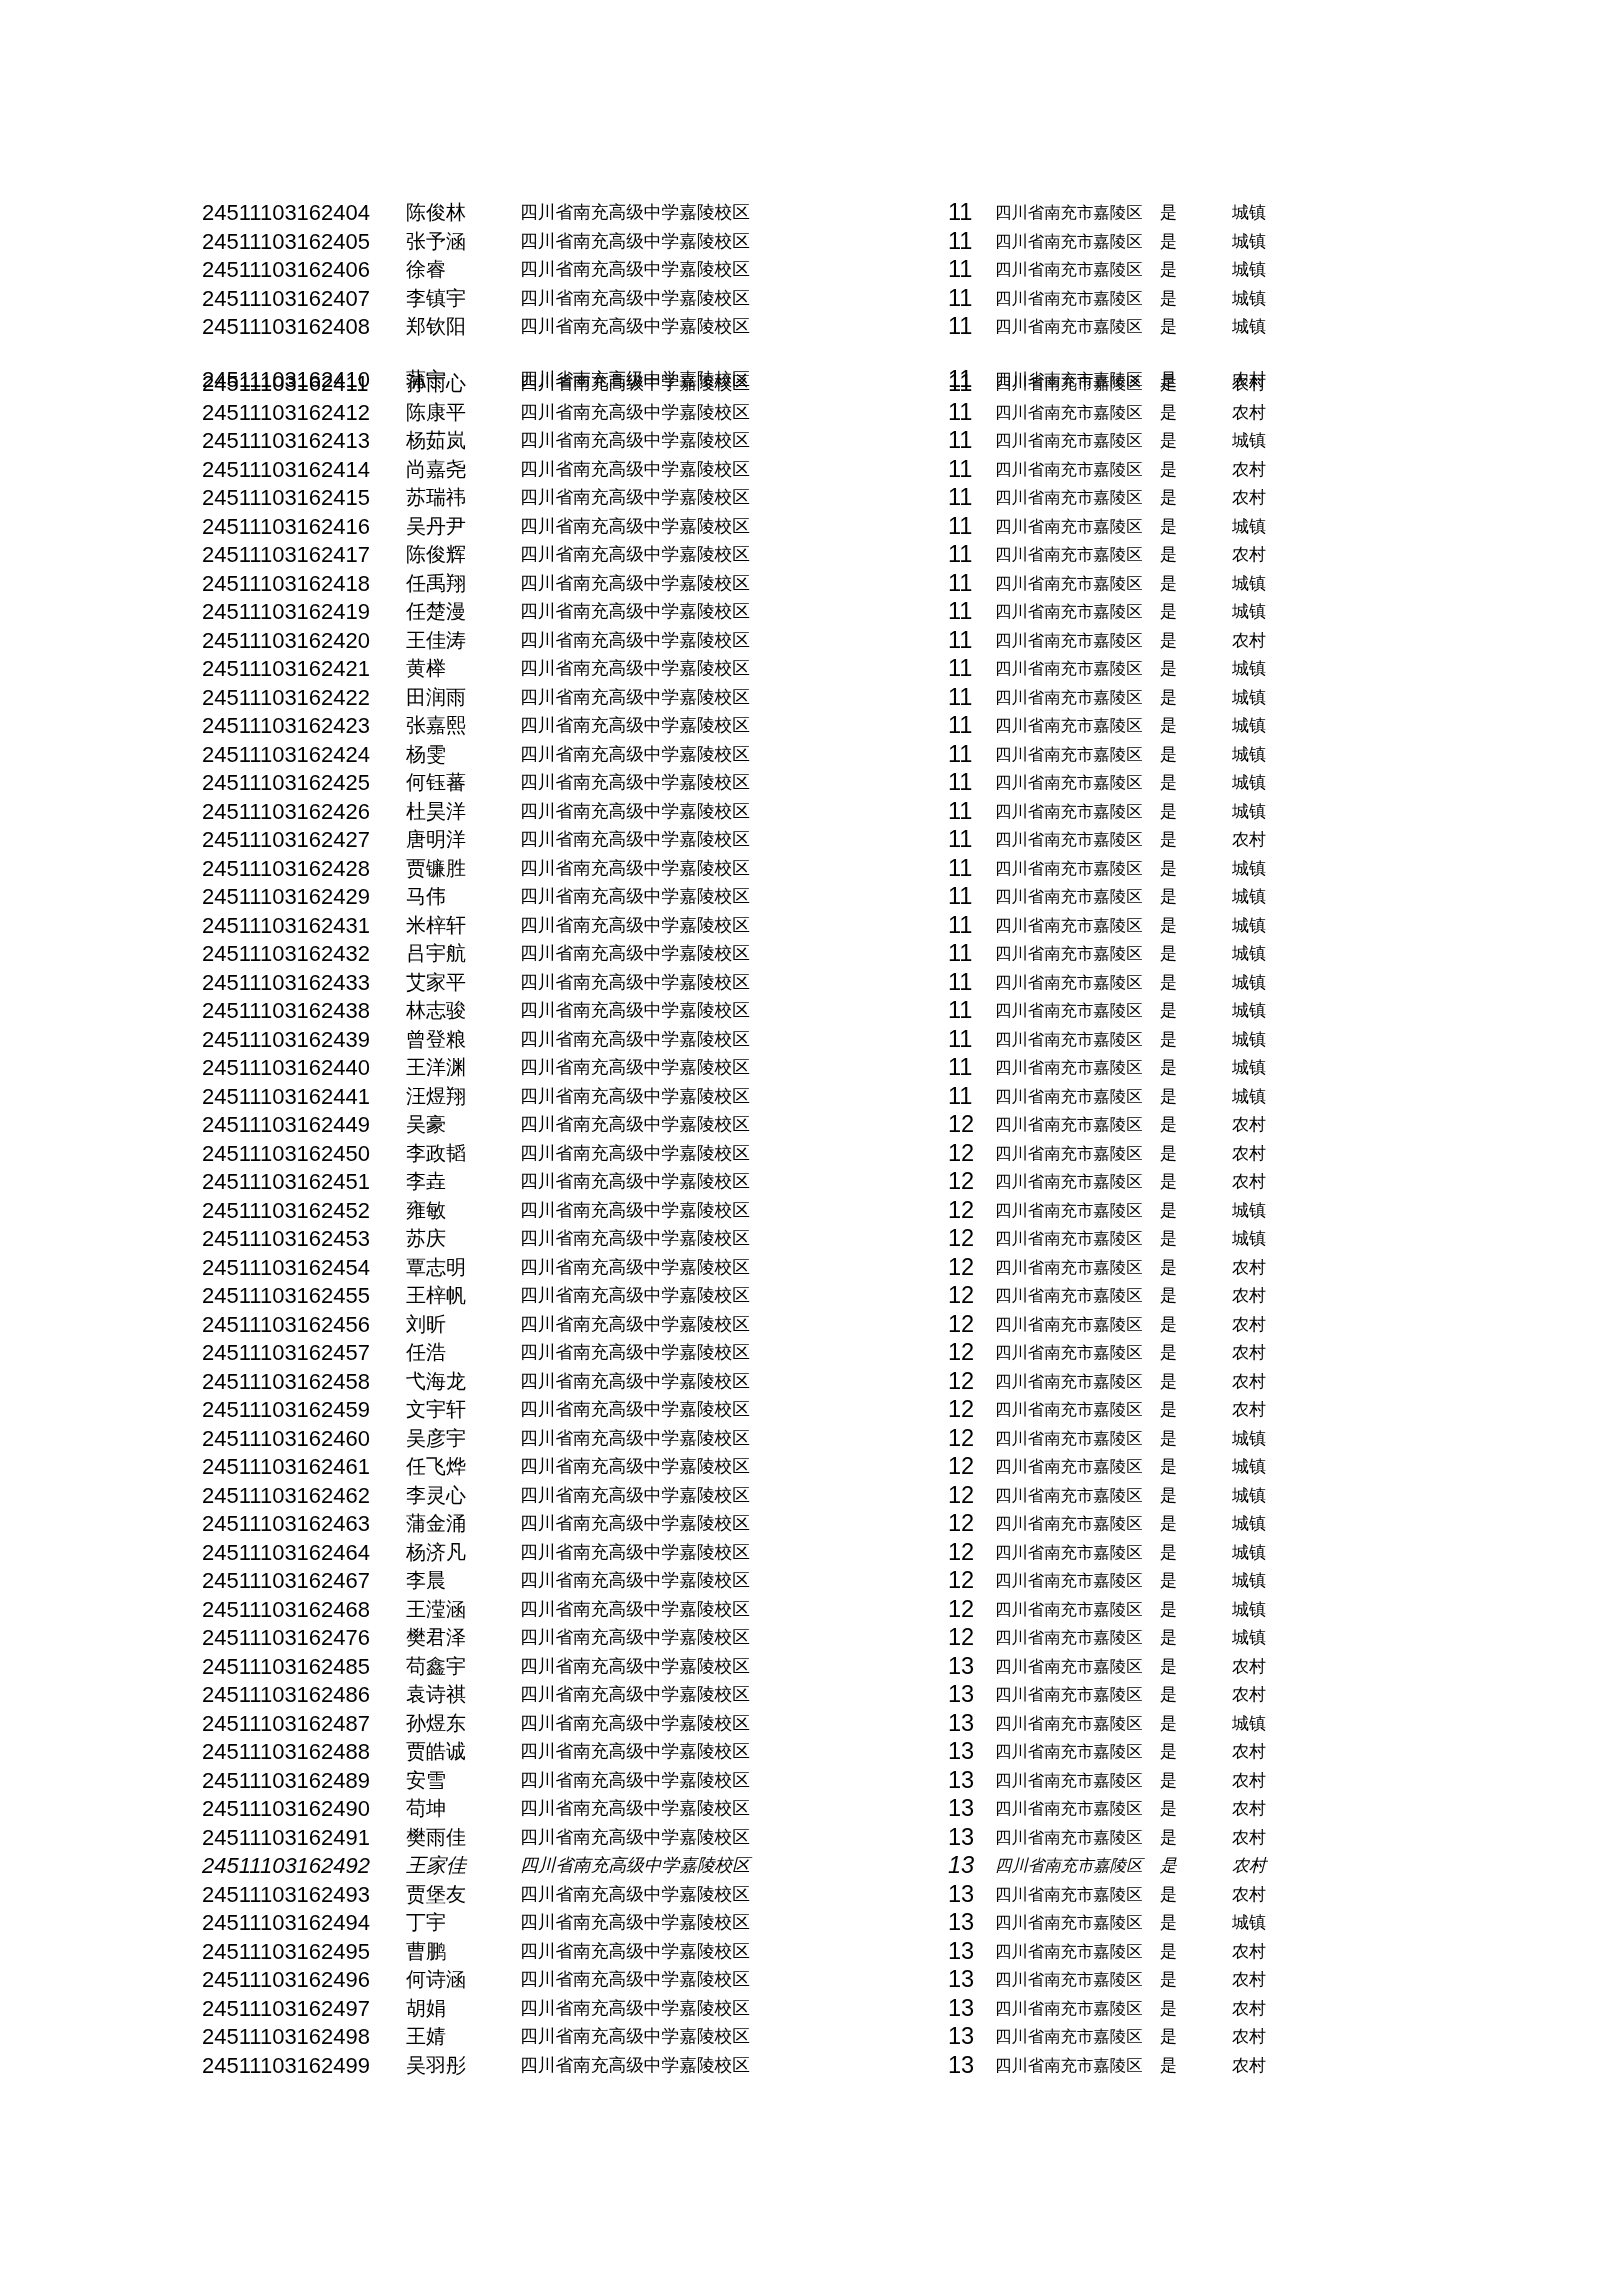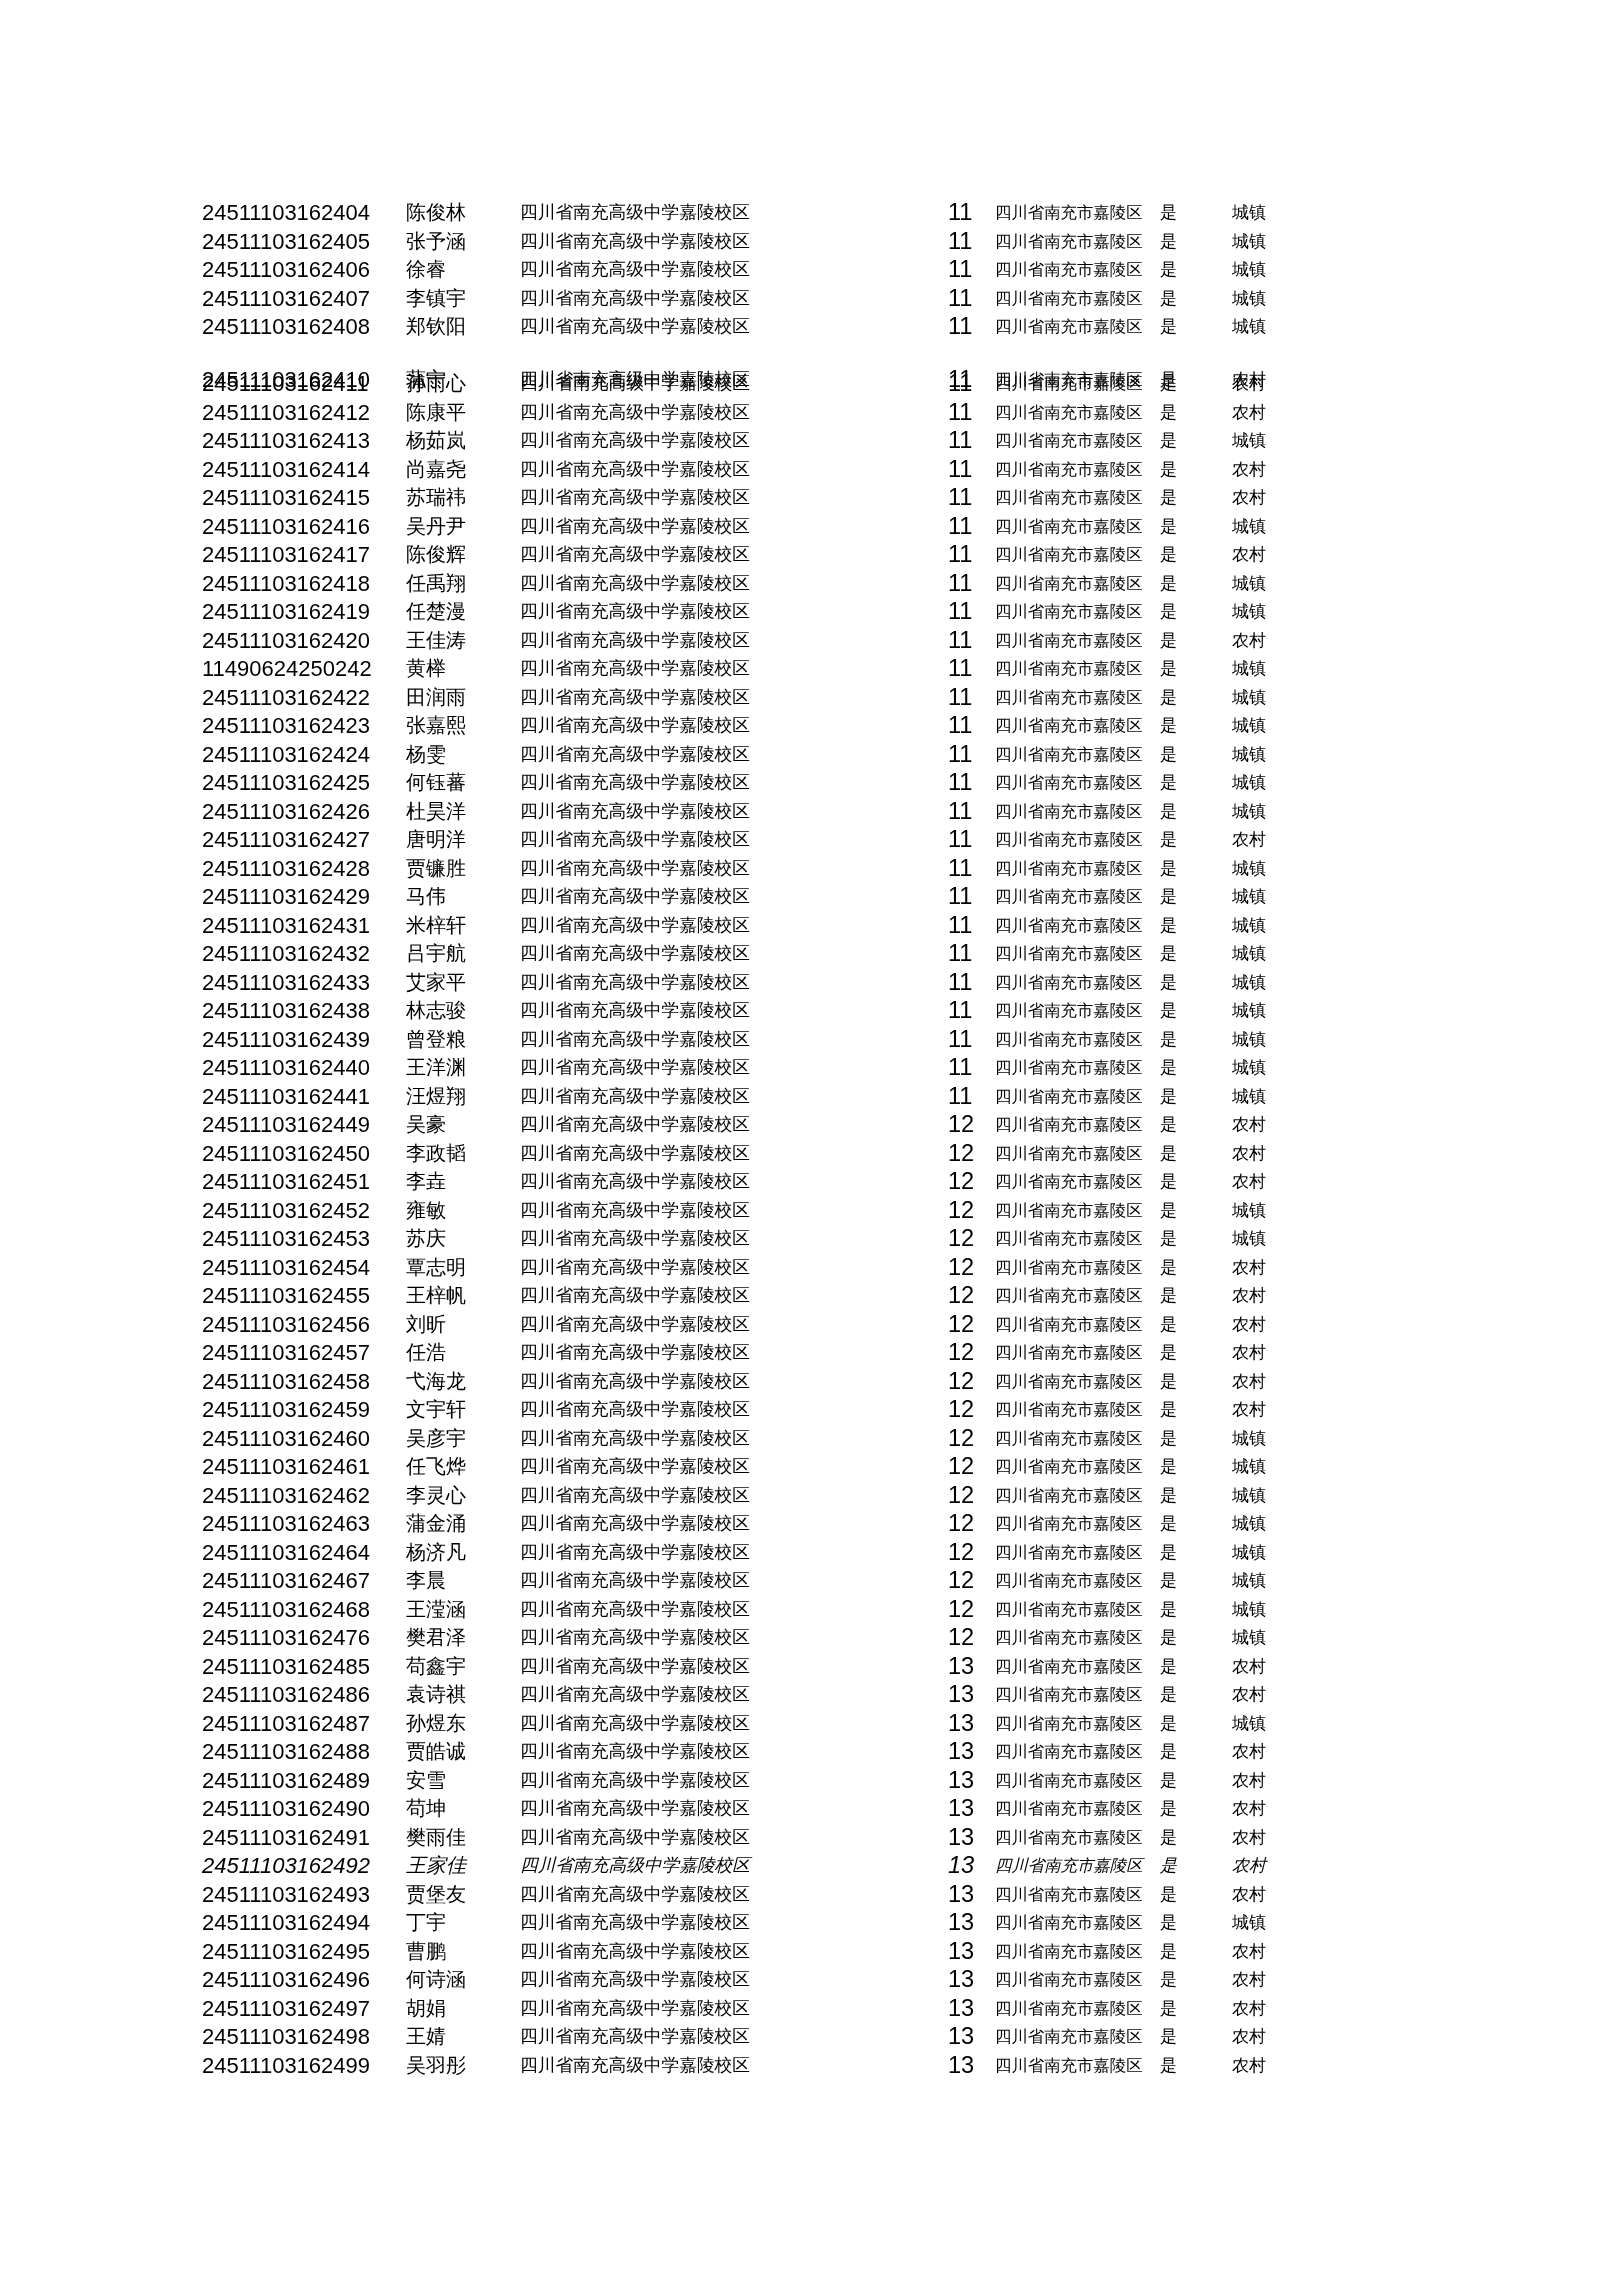--- a/index.html
+++ b/index.html
@@ -186,21 +186,21 @@
     <span class="cell c-id">24511103162420</span>
     <span class="cell c-name">王佳涛</span>
     <span class="cell c-school">四川省南充高级中学嘉陵校区</span>
     <span class="cell c-grade">11</span>
     <span class="cell c-district">四川省南充市嘉陵区</span>
     <span class="cell c-enrolled">是</span>
     <span class="cell c-residence">农村</span>
   </div>
 
   <div class="row" style="top: 456px;">
-    <span class="cell c-id">11490624250242</span>
+    <span class="cell c-id">24511103162421</span>
     <span class="cell c-name">黄榉</span>
     <span class="cell c-school">四川省南充高级中学嘉陵校区</span>
     <span class="cell c-grade">11</span>
     <span class="cell c-district">四川省南充市嘉陵区</span>
     <span class="cell c-enrolled">是</span>
     <span class="cell c-residence">城镇</span>
   </div>
 
   <div class="row" style="top: 485px;">
     <span class="cell c-id">24511103162422</span>

